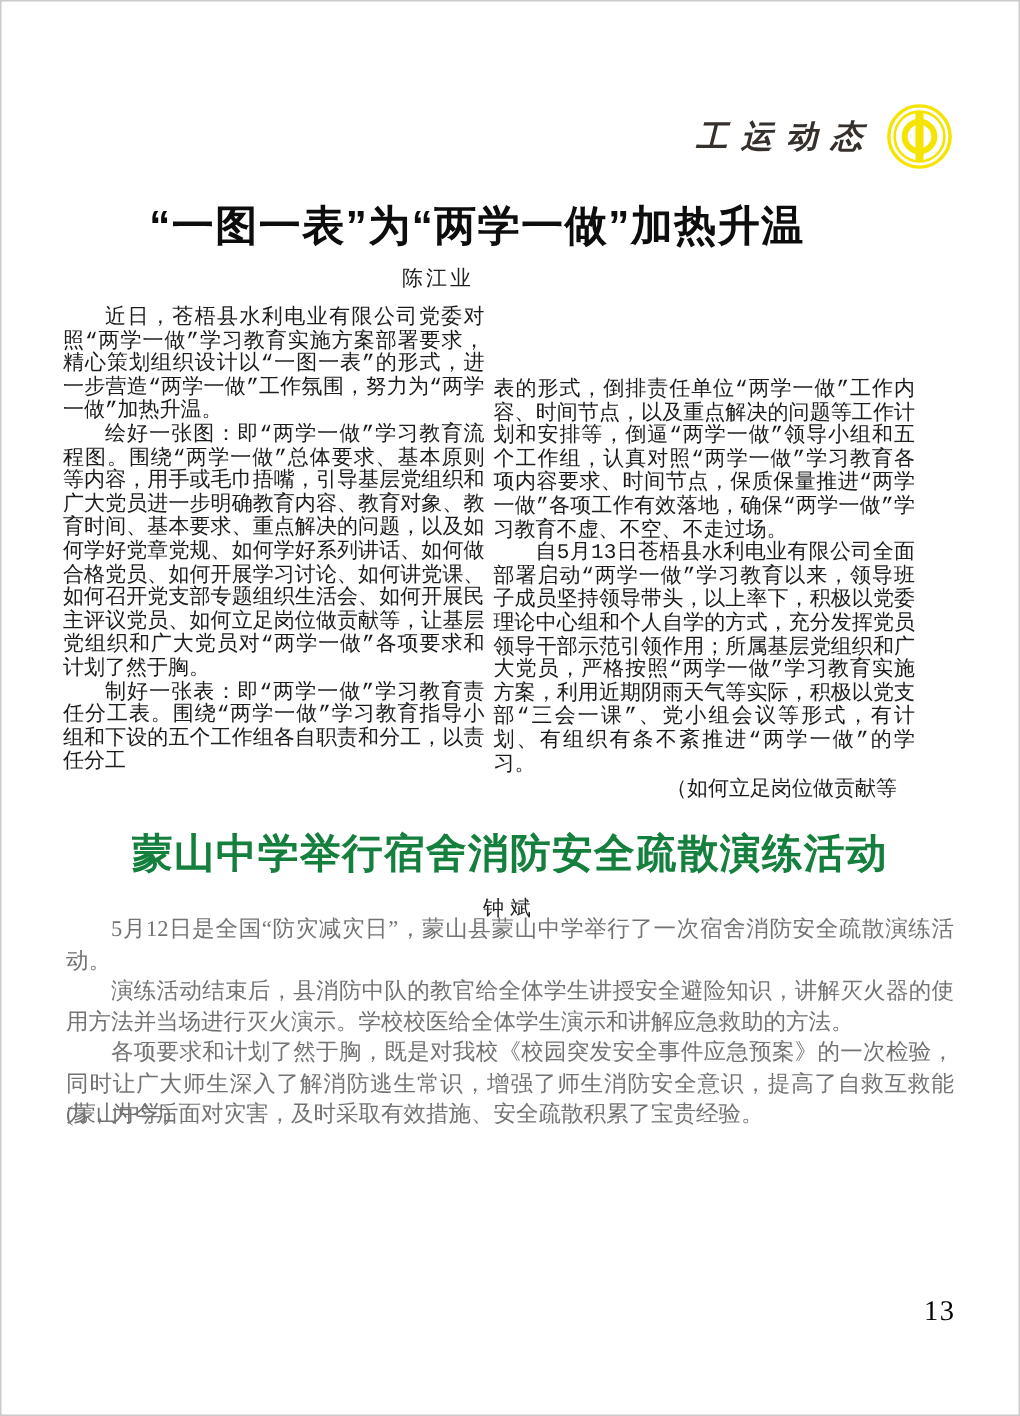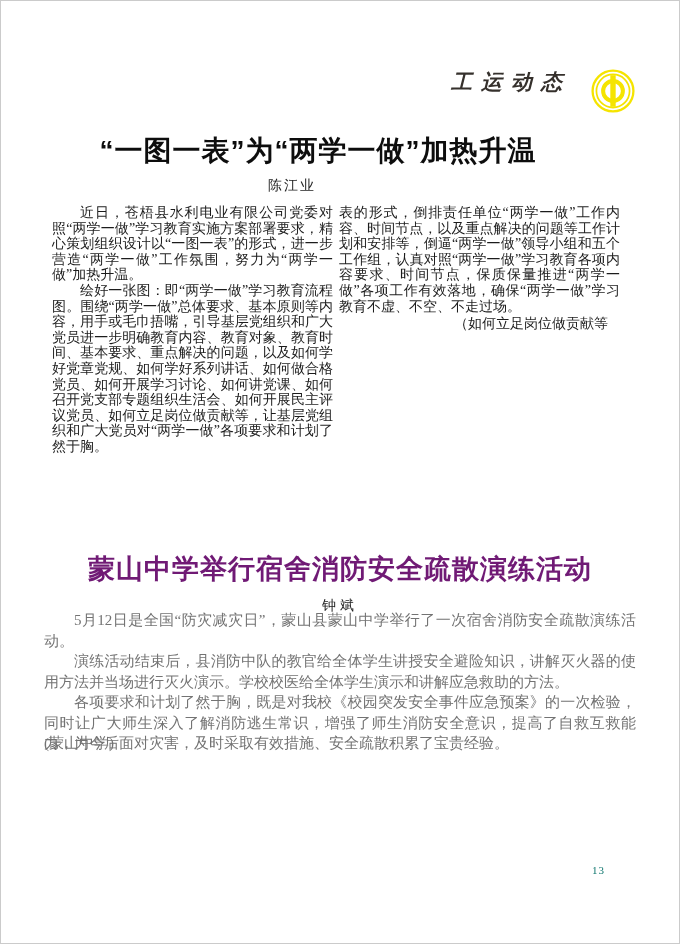--- a/index.html
+++ b/index.html
@@ -12,21 +12,21 @@
     overflow:hidden;
   }
   .page-frame {
     position:absolute; left:0; top:0; right:0; bottom:0;
     border:1px solid #cbcbcb;
     box-sizing:border-box;
     pointer-events:none;
   }
   .masthead {
     position:absolute; top:68px; right:44px;
-    display:flex; align-items:flex-start; gap:19px;
+    display:flex; align-items:center; gap:6px;
   }
   .masthead-text {
     font-family:"Liberation Serif",serif;
     font-style:italic; font-weight:bold;
     font-size:21px; letter-spacing:9px;
     color:#35302c;
     white-space:nowrap;
   }
   .article1-title {
     position:absolute; top:132px; left:0; width:636px;
@@ -34,59 +34,59 @@
     font-family:"Liberation Sans","DejaVu Sans",sans-serif;
     font-weight:bold; font-size:28px; color:#0d0d0d;
     letter-spacing:1px;
   }
   .article1-author {
     position:absolute; top:177px; left:0; width:584px;
     text-align:center; font-size:14px; color:#222;
     letter-spacing:2px;
   }
   .columns {
-    position:absolute; top:205px; left:52px; width:571px;
-    display:flex; gap:6px;
+    position:absolute; top:205px; left:42px; width:571px;
+    display:flex; gap:6px;font-family:Liberation Mono, monospace;
   }
   .col {
     width:281px;
     font-size:14px; line-height:15.6px;
     text-align:justify;
     color:#1c1c1c;
   }
   .col p { margin:0; text-indent:2em; }
-  .col p.cont { text-indent:0; }
+  .col p.cont { text-indent:0;margin-top:48px; }
   .attr1 {
     text-align:right; padding-right:12px;
     margin-top:2px;
   }
   .article2-title {
     position:absolute; top:551px; left:0; width:680px;
     text-align:center;
     font-family:"Liberation Sans","DejaVu Sans",sans-serif;
-    font-weight:bold; font-size:27px; color:#701a75;
+    font-weight:bold; font-size:27px; color:#15803d;
     letter-spacing:1px;
   }
   .article2-author {
     position:absolute; top:597px; left:0; width:680px;
     text-align:center; font-size:14px; color:#222;
     letter-spacing:4px;
   }
   .article2-body {
     position:absolute; top:610px; left:44px; width:592px;
     font-size:15px; line-height:20.5px;
     text-align:justify; color:#737373;
   }
   .article2-body p { margin:0; text-indent:2em; }
   .attr2 {
     text-align:left; margin-top:-20.5px; padding-right:2px;
   }
   .page-number {
-    position:absolute; top:864px; left:592px;
-    font-size:11px; color:#0f766e; letter-spacing:1px;
+    position:absolute; top:864px; left:616px;
+    font-size:19px; color:#000000; letter-spacing:1px;
   }
 </style>
 </head>
 <body>
 
 <div class="page-frame"></div>
 
 <div class="masthead">
   <span class="masthead-text">工运动态</span>
   <span style="display:inline-block;line-height:0;">
@@ -99,23 +99,25 @@
   </span>
 </div>
 
 <div class="article1-title">“一图一表”为“两学一做”加热升温</div>
 <div class="article1-author">陈江业</div>
 
 <div class="columns">
   <div class="col">
     <p>近日，苍梧县水利电业有限公司党委对照“两学一做”学习教育实施方案部署要求，精心策划组织设计以“一图一表”的形式，进一步营造“两学一做”工作氛围，努力为“两学一做”加热升温。</p>
     <p>绘好一张图：即“两学一做”学习教育流程图。围绕“两学一做”总体要求、基本原则等内容，用手或毛巾捂嘴，引导基层党组织和广大党员进一步明确教育内容、教育对象、教育时间、基本要求、重点解决的问题，以及如何学好党章党规、如何学好系列讲话、如何做合格党员、如何开展学习讨论、如何讲党课、如何召开党支部专题组织生活会、如何开展民主评议党员、如何立足岗位做贡献等，让基层党组织和广大党员对“两学一做”各项要求和计划了然于胸。</p>
+    <p>制好一张表：即“两学一做”学习教育责任分工表。围绕“两学一做”学习教育指导小组和下设的五个工作组各自职责和分工，以责任分工</p>
   </div>
   <div class="col">
     <p class="cont">表的形式，倒排责任单位“两学一做”工作内容、时间节点，以及重点解决的问题等工作计划和安排等，倒逼“两学一做”领导小组和五个工作组，认真对照“两学一做”学习教育各项内容要求、时间节点，保质保量推进“两学一做”各项工作有效落地，确保“两学一做”学习教育不虚、不空、不走过场。</p>
+    <p>自5月13日苍梧县水利电业有限公司全面部署启动“两学一做”学习教育以来，领导班子成员坚持领导带头，以上率下，积极以党委理论中心组和个人自学的方式，充分发挥党员领导干部示范引领作用；所属基层党组织和广大党员，严格按照“两学一做”学习教育实施方案，利用近期阴雨天气等实际，积极以党支部“三会一课”、党小组会议等形式，有计划、有组织有条不紊推进“两学一做”的学习。</p>
     <div class="attr1">（如何立足岗位做贡献等</div>
   </div>
 </div>
 
 <div class="article2-title">蒙山中学举行宿舍消防安全疏散演练活动</div>
 <div class="article2-author">钟斌</div>
 
 <div class="article2-body">
   <p>5月12日是全国“防灾减灾日”，蒙山县蒙山中学举行了一次宿舍消防安全疏散演练活动。</p>
   <p>演练活动结束后，县消防中队的教官给全体学生讲授安全避险知识，讲解灭火器的使用方法并当场进行灭火演示。学校校医给全体学生演示和讲解应急救助的方法。</p>

